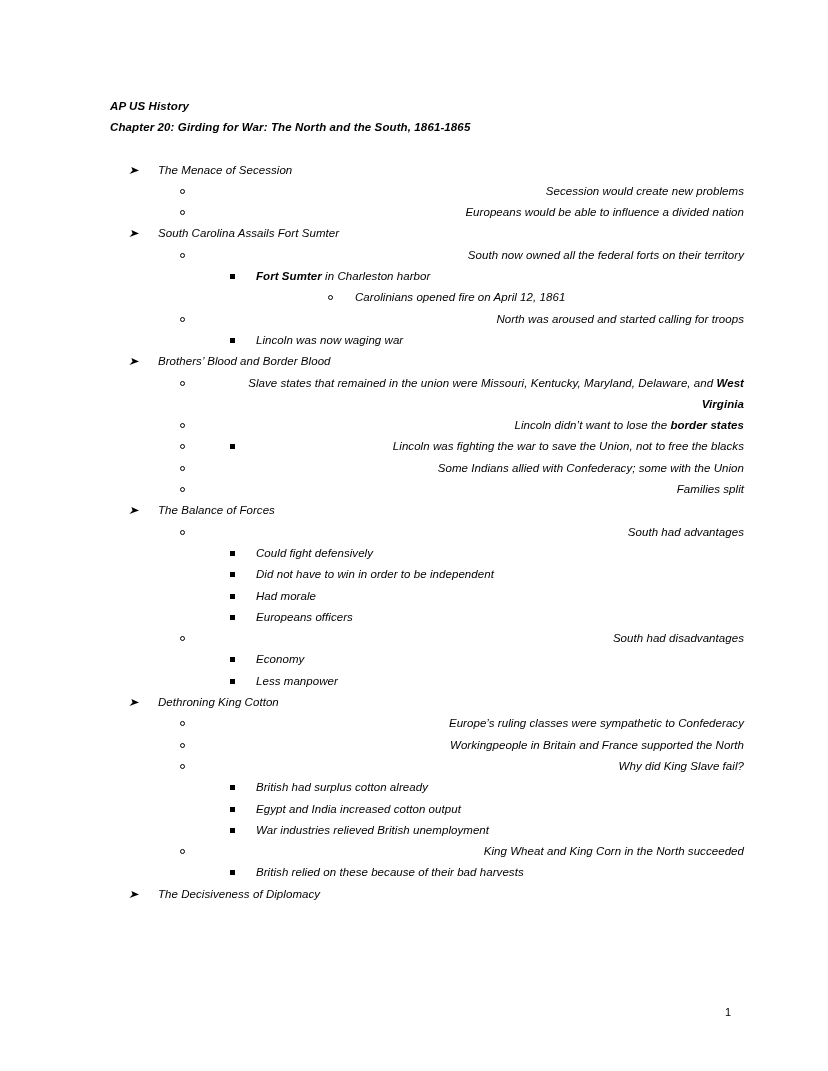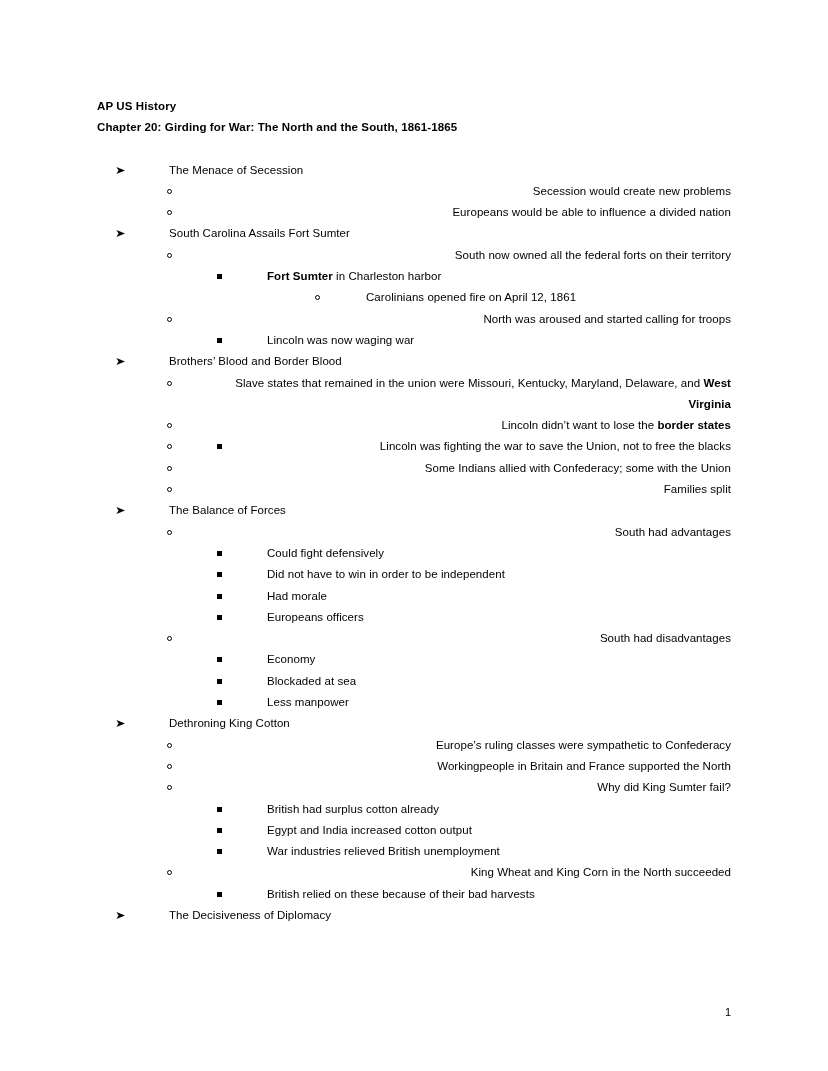--- a/index.html
+++ b/index.html
@@ -17,23 +17,24 @@
     position: relative;
     width: 828px;
     height: 1071px;
     margin: 0 auto;
     background: #ffffff;
     box-sizing: border-box;
     overflow: hidden;
   }
   .doc-body {
     position: absolute;
-    left: 97px;
+    left: 110px;
     top: 96px;
     width: 634px;
+    font-style: italic;
   }
   .doc-title {
     font-size: 11.5px;
     font-weight: bold;
     line-height: 21.3px;
     letter-spacing: 0.01em;
     color: #000;
   }
   .outline {
     margin-top: 21px;
@@ -50,21 +51,20 @@
     position: absolute;
     top: 0;
     display: inline-block;
     text-align: left;
     color: #000;
     line-height: 21.3px;
     user-select: none;
   }
   .txt {
     display: block;
-    margin-left: 24px;
   }
   .txt b {
     font-weight: bold;
   }
 
   
   .lvl1 { padding-left: 48px; }
   .lvl1 > .bullet { left: 18px; }
   .lvl2 { padding-left: 96px; text-align: right; }
   .lvl2 > .bullet { left: 70px; }
@@ -216,41 +216,37 @@
         <div class="item lvl2">
           <span class="bullet b-circle-hollow"></span>
           <span class="txt">South had disadvantages</span>
         </div>
         <div class="item lvl3">
           <span class="bullet b-square"></span>
           <span class="txt">Economy</span>
         </div>
         <div class="item lvl3">
           <span class="bullet b-square"></span>
-          <span class="txt">Blockaded at sea</span>
-        </div>
-        <div class="item lvl3">
-          <span class="bullet b-square"></span>
           <span class="txt">Less manpower</span>
         </div>
         <div class="item lvl1">
           <span class="bullet b-arrow">➤</span>
           <span class="txt">Dethroning King Cotton</span>
         </div>
         <div class="item lvl2">
           <span class="bullet b-circle-hollow"></span>
           <span class="txt">Europe’s ruling classes were sympathetic to Confederacy</span>
         </div>
         <div class="item lvl2">
           <span class="bullet b-circle-hollow"></span>
           <span class="txt">Workingpeople in Britain and France supported the North</span>
         </div>
         <div class="item lvl2">
           <span class="bullet b-circle-hollow"></span>
-          <span class="txt">Why did King Sumter fail?</span>
+          <span class="txt">Why did King Slave fail?</span>
         </div>
         <div class="item lvl3">
           <span class="bullet b-square"></span>
           <span class="txt">British had surplus cotton already</span>
         </div>
         <div class="item lvl3">
           <span class="bullet b-square"></span>
           <span class="txt">Egypt and India increased cotton output</span>
         </div>
         <div class="item lvl3">

